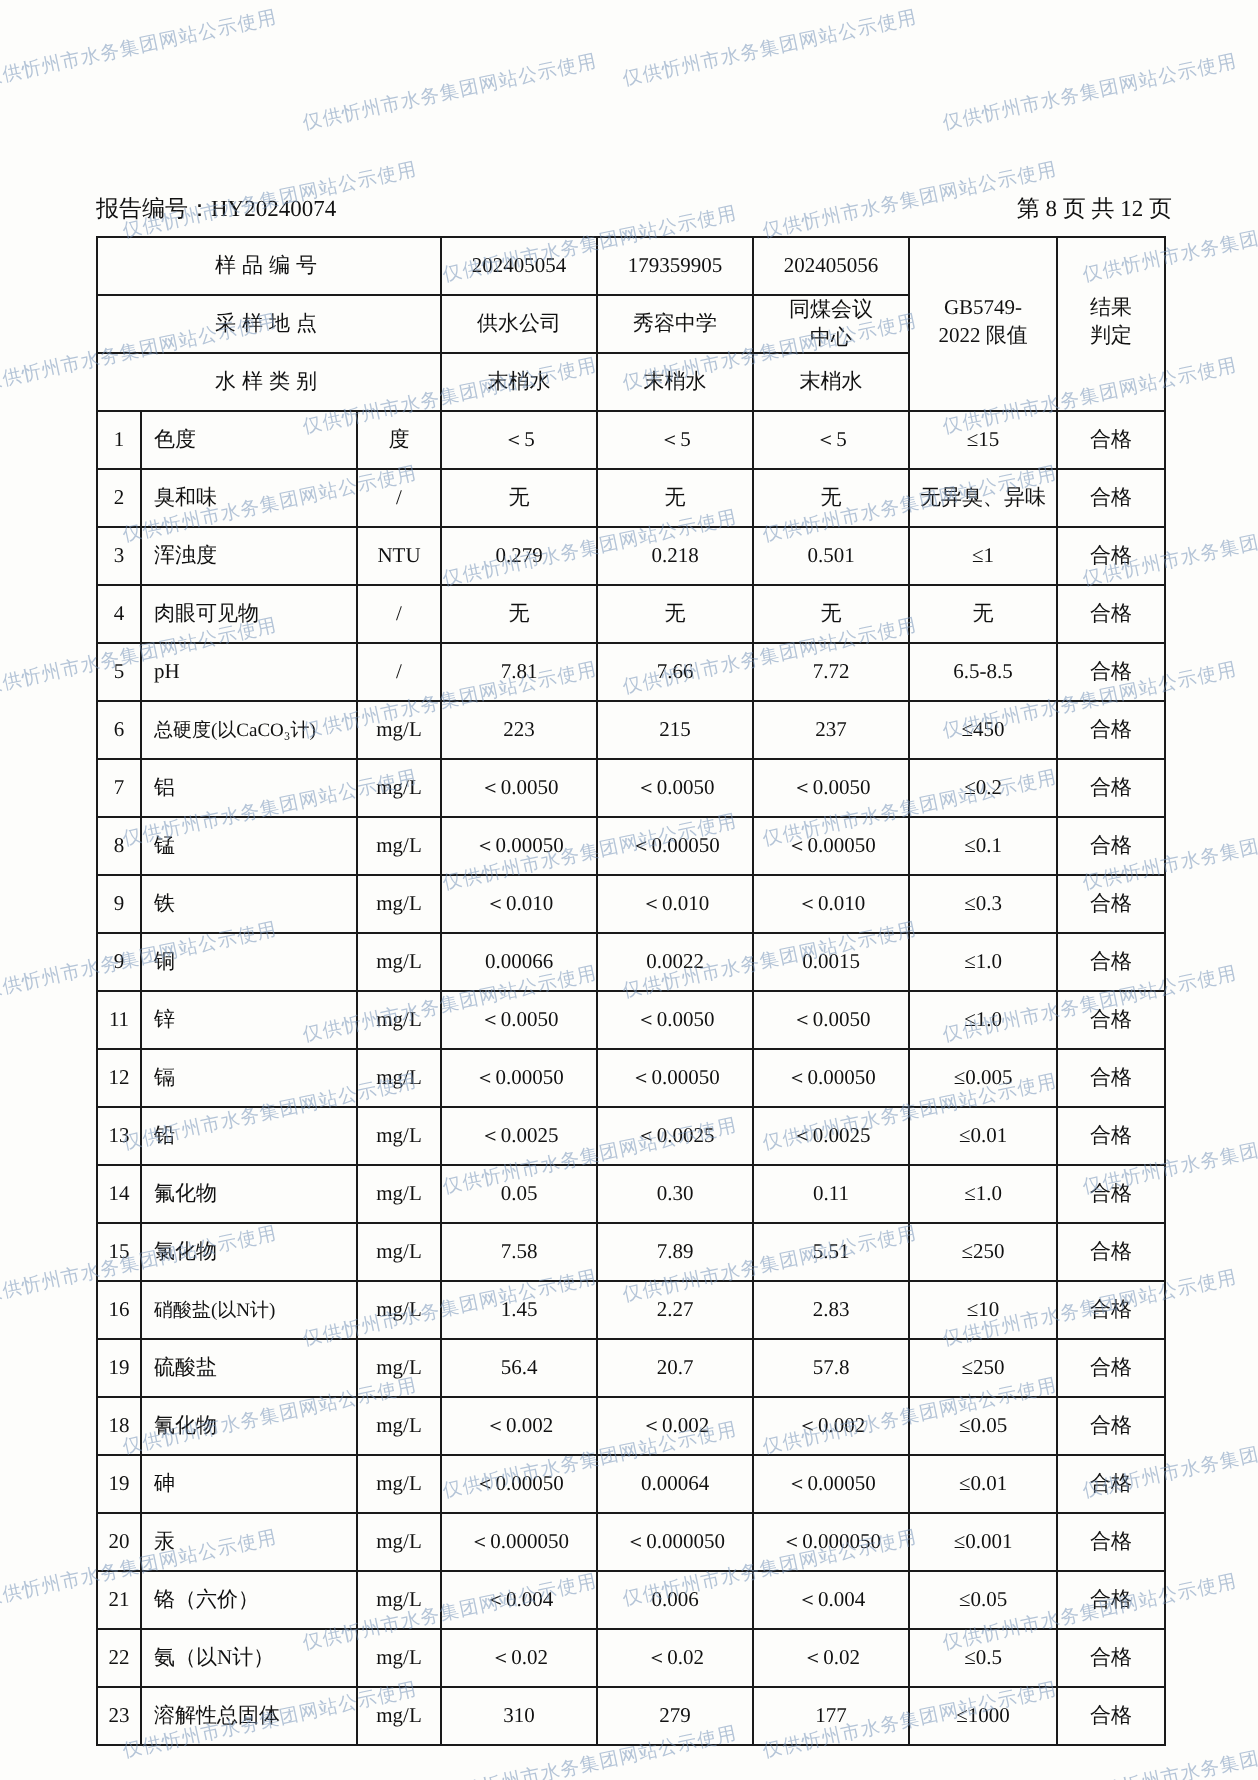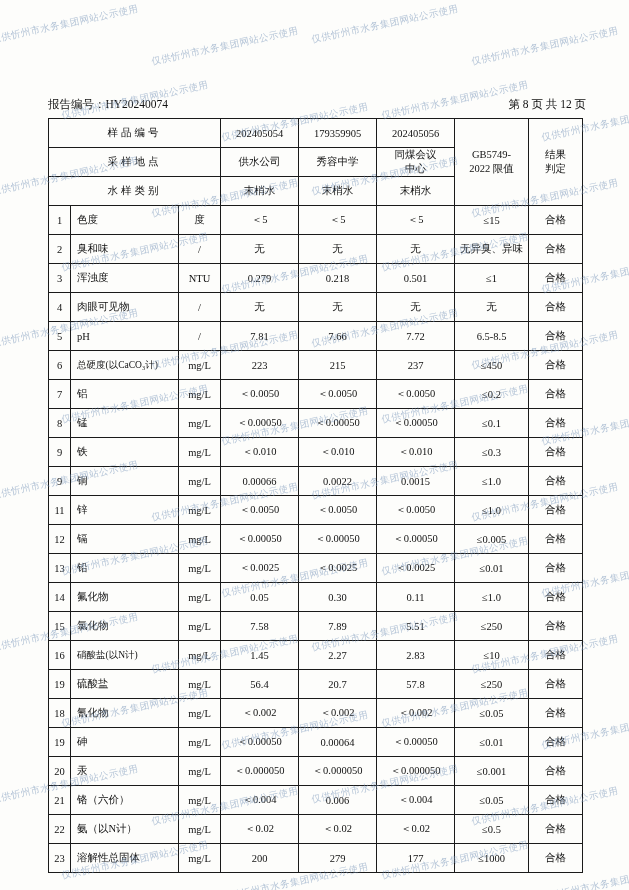--- a/index.html
+++ b/index.html
@@ -374,21 +374,21 @@
             <td>＜0.02</td>
             <td>＜0.02</td>
             <td>＜0.02</td>
             <td>≤0.5</td>
             <td>合格</td>
           </tr>
           <tr>
             <td>23</td>
             <td class="c-name">溶解性总固体</td>
             <td>mg/L</td>
-            <td>200</td>
+            <td>310</td>
             <td>279</td>
             <td>177</td>
             <td>≤1000</td>
             <td>合格</td>
           </tr>
         </tbody>
     </table>
 
   </div>
 

